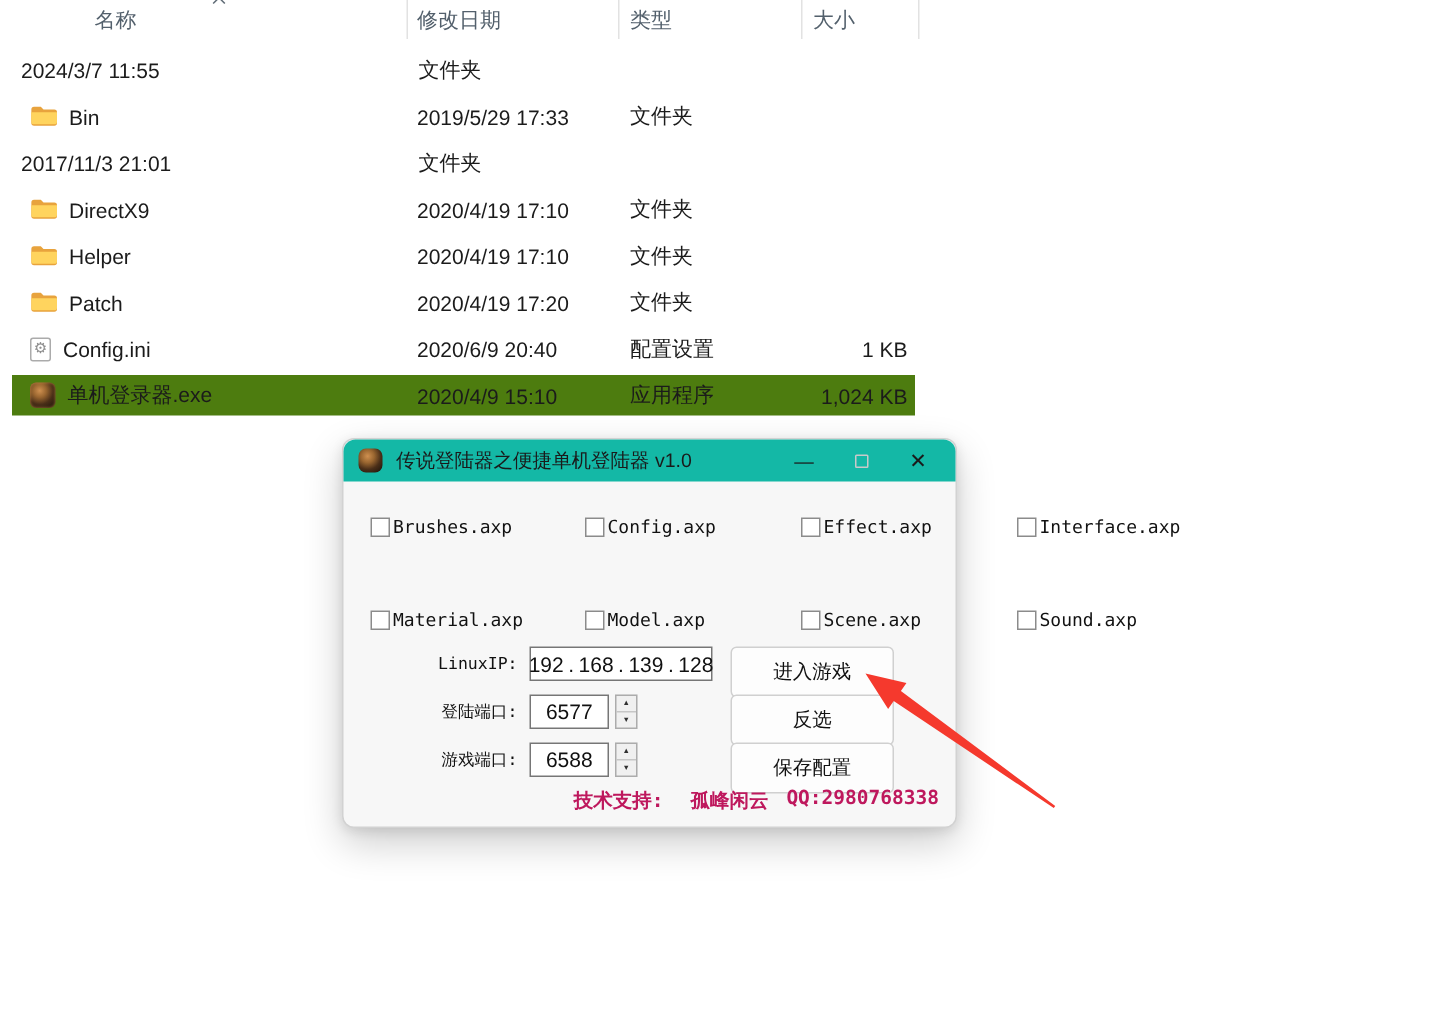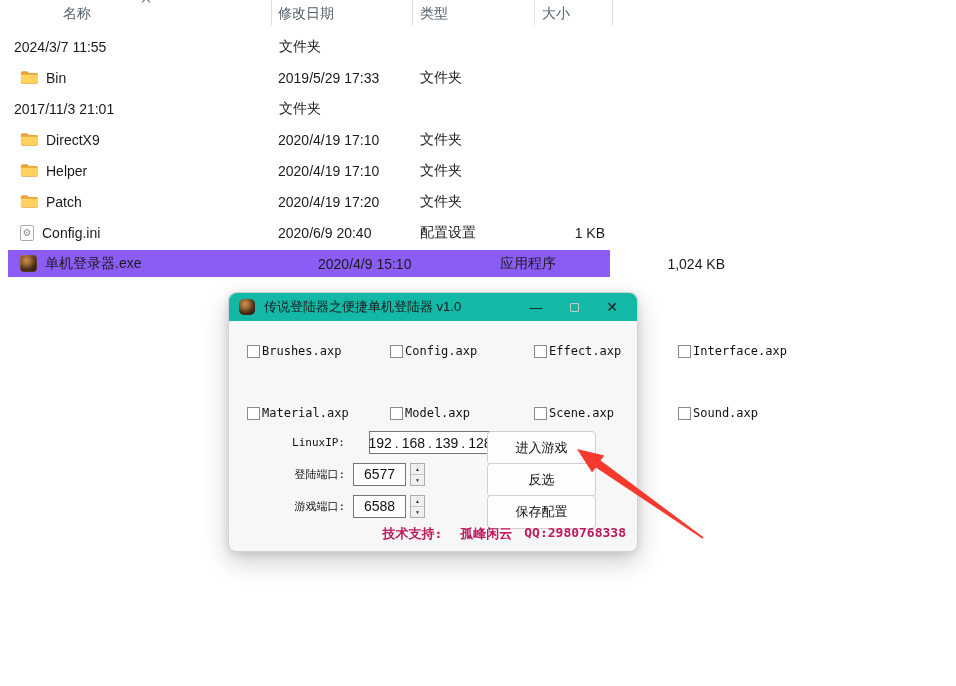--- a/index.html
+++ b/index.html
@@ -11,21 +11,21 @@
   .ex-header .hcell { height:26px; line-height:26px; color:#53606c; font-size:14px; border-right:1px solid #e2e2e2; white-space:nowrap; }
   .hc-name { padding-left:35px;margin-left:28px; }
   .hc-date { padding-left:6px; }
   .hc-type { padding-left:7px; }
   .hc-size { padding-left:7px; }
   .sort-caret { position:absolute; left:143px; top:-1px; width:8px; height:8px; }
   .sort-caret i { display:block; width:6px; height:6px; border-left:1.6px solid #5f6b76; border-top:1.6px solid #5f6b76; transform:rotate(45deg); }
 
   .ex-rows { margin-left:8px; width:602px; margin-top:7px; }
   .ex-row { display:grid; grid-template-columns:264px 141px 122px 75px; height:27px; margin-bottom:4px; align-items:center; font-size:14px; color:#1b1b1b; cursor:default; }
-  .ex-row.selected { background:#8b5cf6;gap:40px; }
+  .ex-row.selected { background:#4d7c0f; }
   .cell-name { display:flex; align-items:center; padding-left:12px; gap:8px; white-space:nowrap; }
   .cell-date { padding-left:6px; white-space:nowrap; }
   .cell-type { padding-left:7px; white-space:nowrap; }
   .cell-size { text-align:right; padding-right:5px; white-space:nowrap; color:#1b1b1b; }
 
   .icon-folder { width:18px; height:15px; flex:0 0 auto; }
   .icon-ini { width:14px; height:16px; flex:0 0 auto; background:#ffffff; border:1px solid #ababab; border-radius:2px; display:flex; align-items:center; justify-content:center; font-size:10px; color:#8d8d8d; line-height:1; }
   .icon-exe { width:17px; height:17px; flex:0 0 auto; border-radius:4px; background:radial-gradient(circle at 38% 32%, #cf9050 0%, #9a6630 28%, #4a2e18 58%, #17100a 100%); box-shadow:inset 0 0 2px rgba(255,180,90,.6); }
 
   
@@ -41,21 +41,21 @@
   .cb-grid { position:absolute; left:18px; top:51px; display:grid; grid-template-columns:95px 96px 96px auto; row-gap:18px;gap:48px; }
   .cb-item { display:flex; align-items:center; gap:2px; white-space:nowrap; }
   .cb-box { width:13px; height:13px; background:#ffffff; border:1px solid #8b8b8b; flex:0 0 auto; cursor:pointer; }
   .cb-label { font-family:"DejaVu Sans Mono",monospace; font-size:12px; color:#111111; letter-spacing:0; }
 
   .form-row { position:absolute; left:0; width:246px; height:23px; }
   .row-ip    { top:138px; }
   .row-login { top:170px; }
   .row-game  { top:202px; }
   .form-label { position:absolute; right:130px; top:0; height:23px; line-height:23px; font-size:11px; color:#111111; white-space:nowrap; font-family:"DejaVu Sans Mono","Liberation Sans",monospace; }
-  .ip-input { position:absolute; left:140px; top:0; width:122px; height:23px; background:#ffffff; border:1px solid #767676; display:flex; align-items:center; justify-content:center; gap:3px; font-size:14px; color:#101010; cursor:text; }
+  .ip-input { position:absolute; left:124px; top:0; width:122px; height:23px; background:#ffffff; border:1px solid #767676; display:flex; align-items:center; justify-content:center; gap:3px; font-size:14px; color:#101010; cursor:text; }
   .ip-dot { color:#101010; }
   .port-input { position:absolute; left:124px; top:0; width:53px; height:23px; background:#ffffff; border:1px solid #767676; text-align:center; line-height:21px; font-size:14px; color:#101010; cursor:text; }
   .spinner { position:absolute; left:181px; top:0; width:15px; height:23px; border:1px solid #acacac; background:#f0f0f0; display:flex; flex-direction:column; }
   .spin-btn { flex:1; display:flex; align-items:center; justify-content:center; font-size:5px; color:#303030; cursor:pointer; }
   .spin-up { border-bottom:1px solid #c6c6c6; }
 
   .dlg-btn { position:absolute; left:258px; width:109px; height:34px; background:#fdfdfd; border:1px solid #d0d0d0; border-radius:4px; display:flex; align-items:center; justify-content:center; font-size:13px; color:#111111; cursor:pointer; font-family:"DejaVu Sans Mono","Liberation Sans",monospace; }
   .btn-enter { top:138px; }
   .btn-invert { top:170px; }
   .btn-save { top:202px; }

